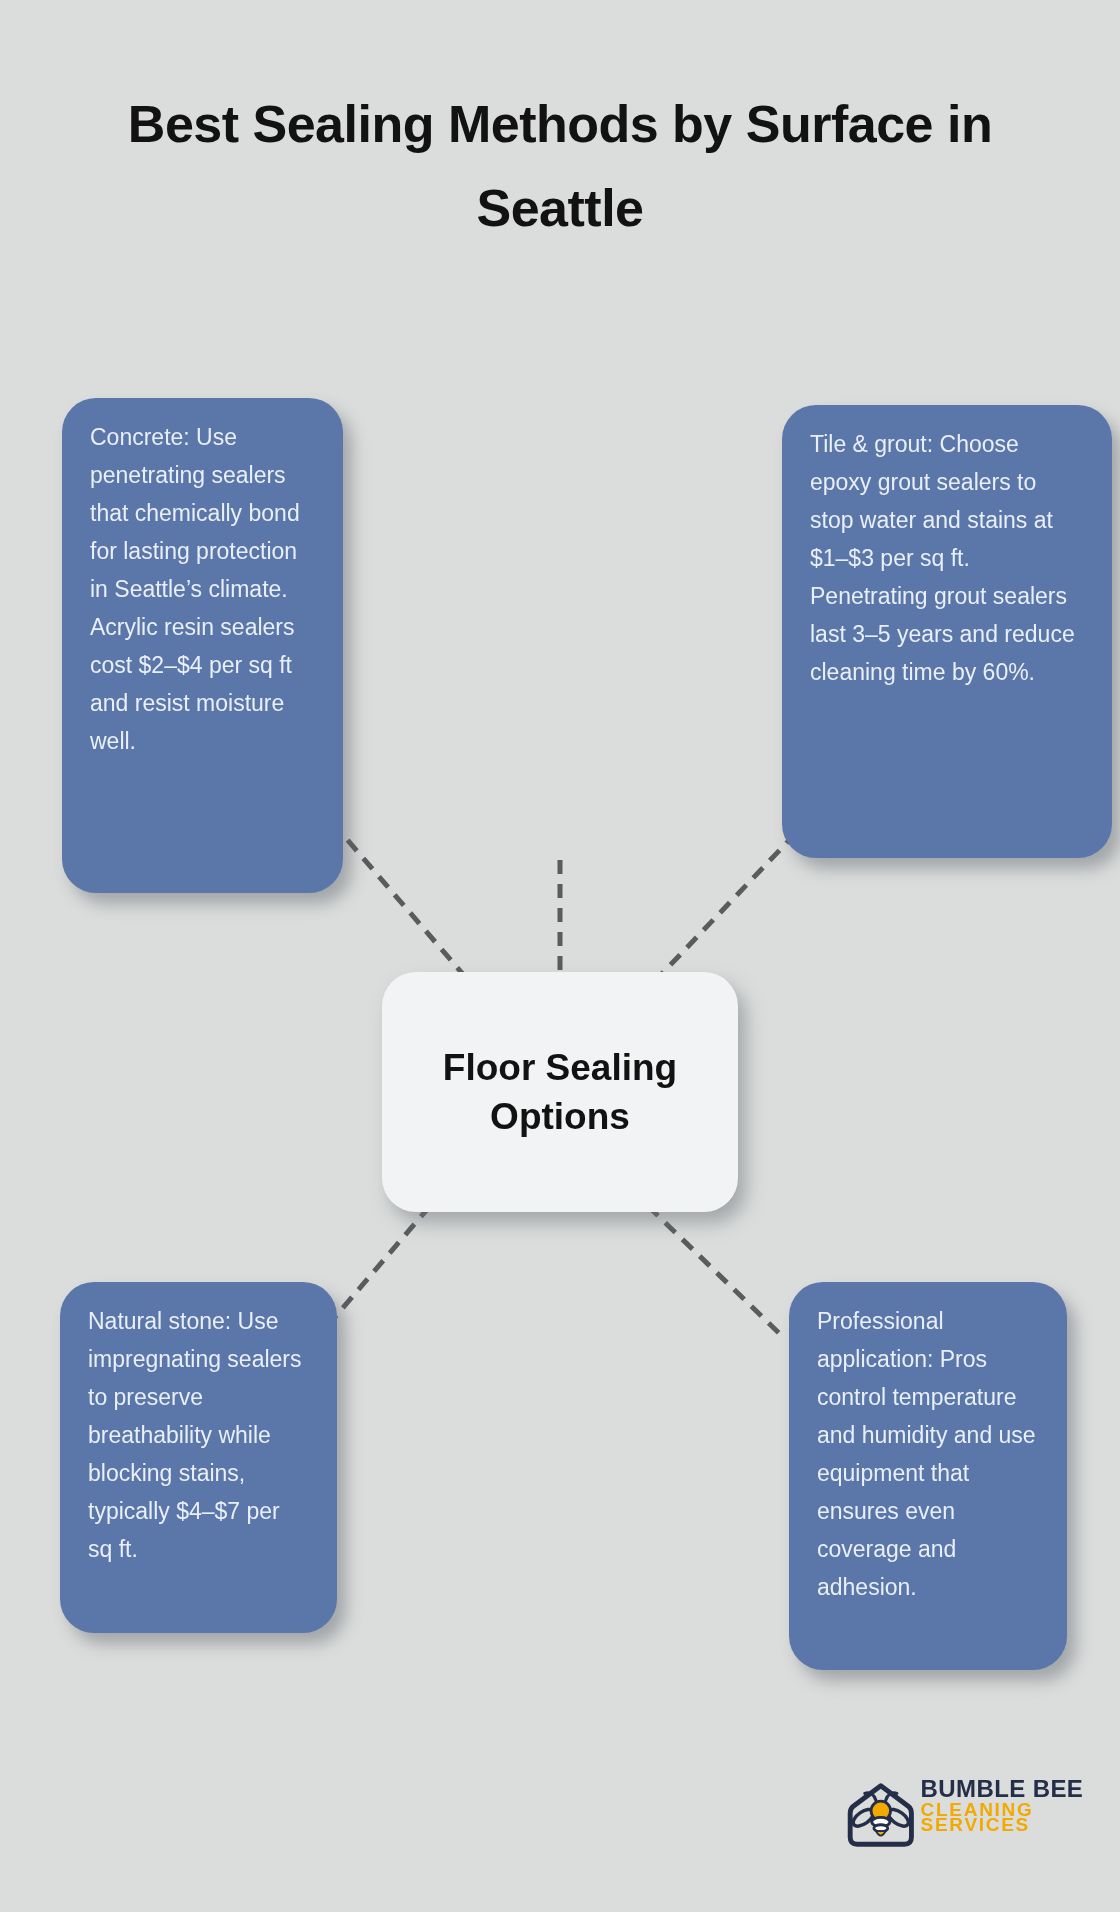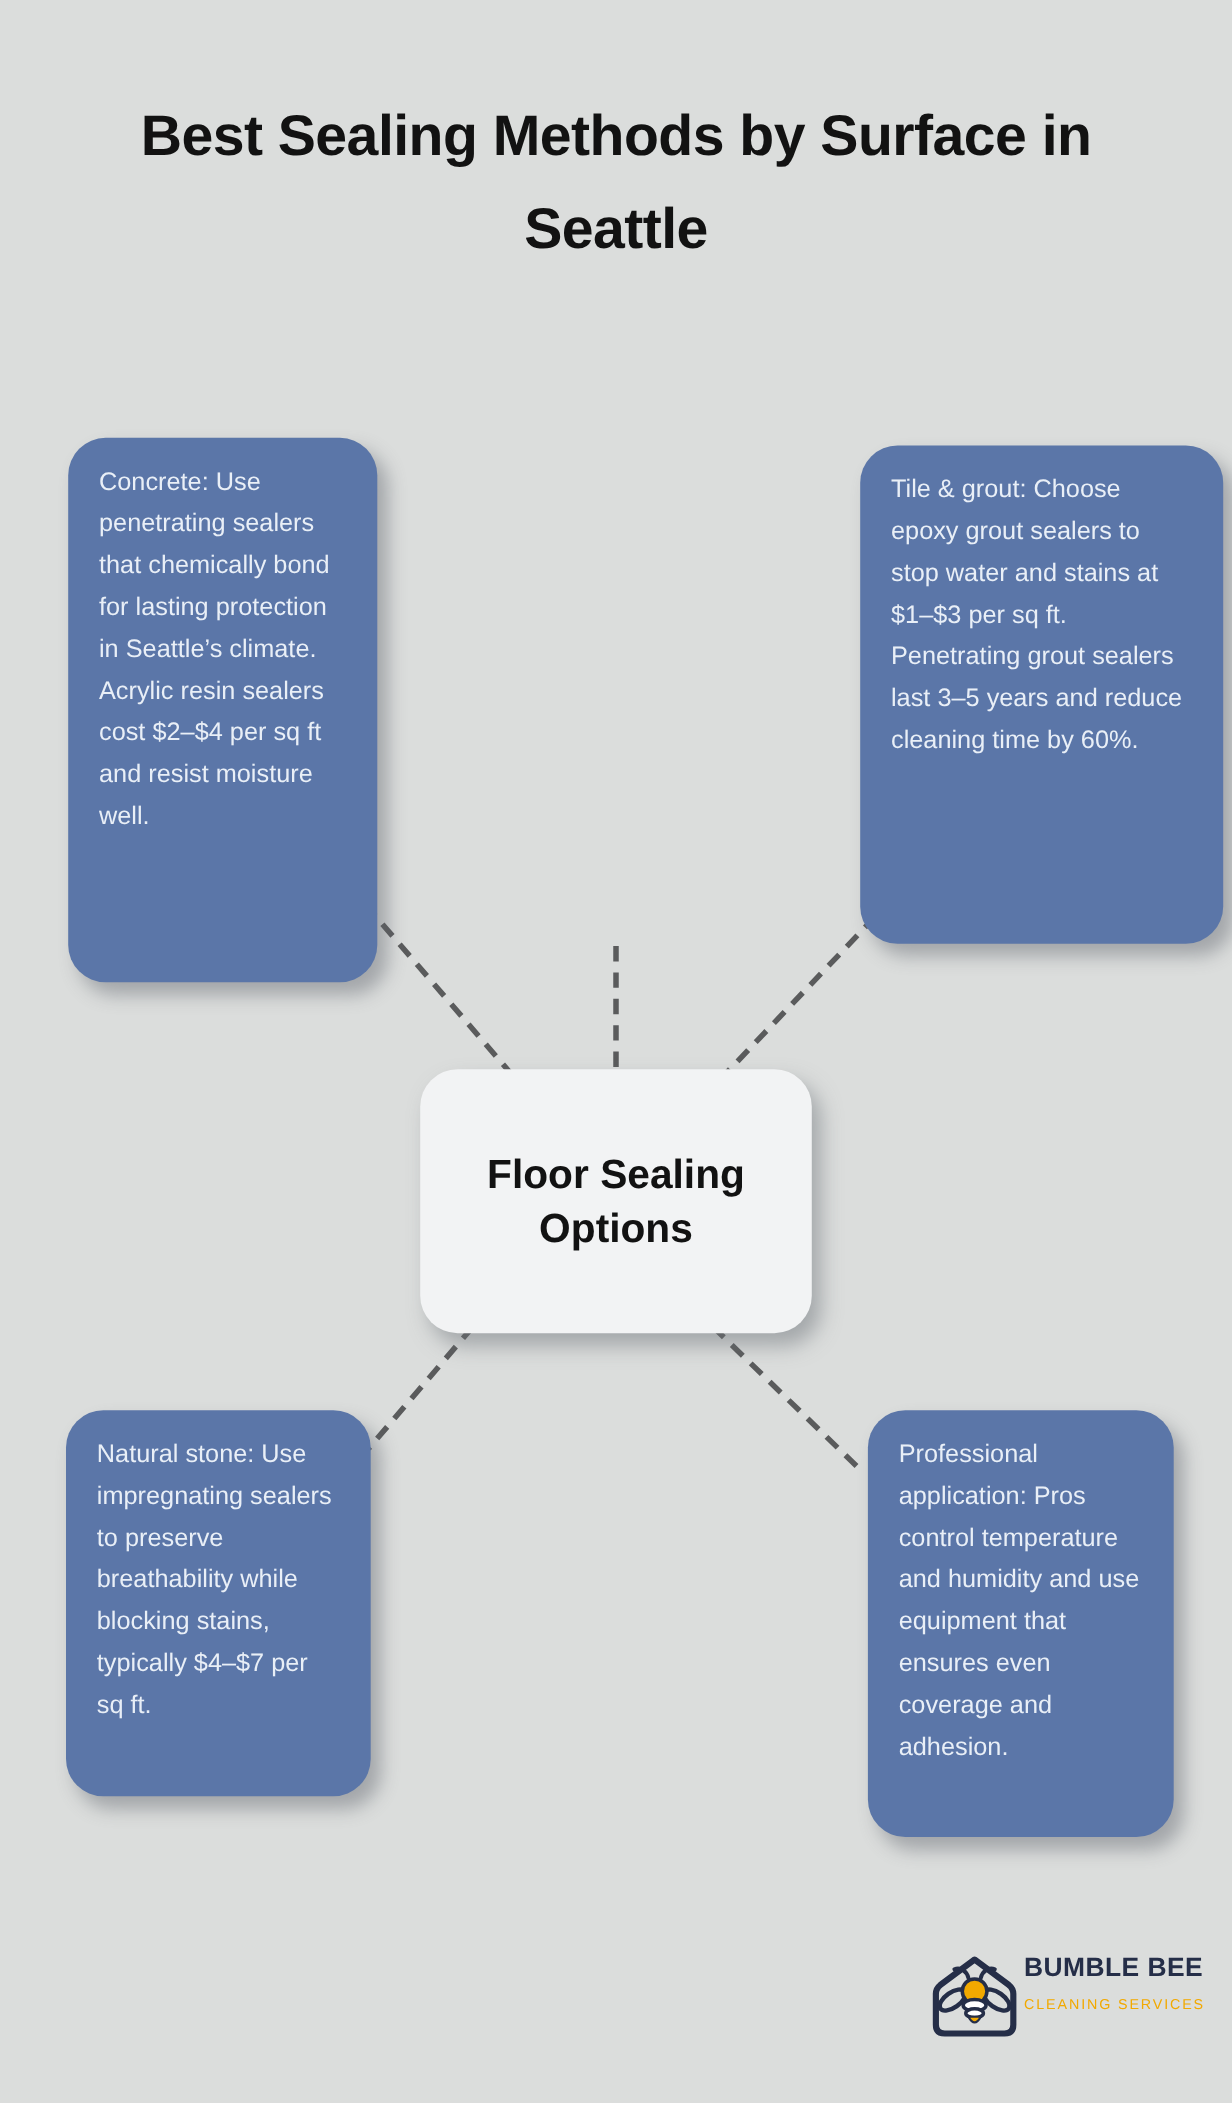--- a/index.html
+++ b/index.html
@@ -81,22 +81,22 @@
     left:846px;top:1776px;
     display:flex;
   }
   .logo-icon{width:80px;height:78px;display:block;}
   .logo-text{display:flex;flex-direction:column;margin-left:5px;}
   .logo-name{
     font-size:24px;font-weight:700;color:var(--navy);
     letter-spacing:0.4px;line-height:26px;
   }
   .logo-tagline{
-    font-size:13px;font-weight:400;color:var(--gold);
-    letter-spacing:1.7px;line-height:15px;margin-top:12px;
+    font-size:19px;font-weight:700;color:var(--gold);
+    letter-spacing:1.7px;line-height:15px;margin-top:0;
   }
 </style>
 </head>
 <body>
 
 <div class="canvas">
 
   <h1 class="title">Best Sealing Methods by Surface in Seattle</h1>
 
   <svg class="connectors" viewBox="0 0 1120 1912" xmlns="http://www.w3.org/2000/svg">

